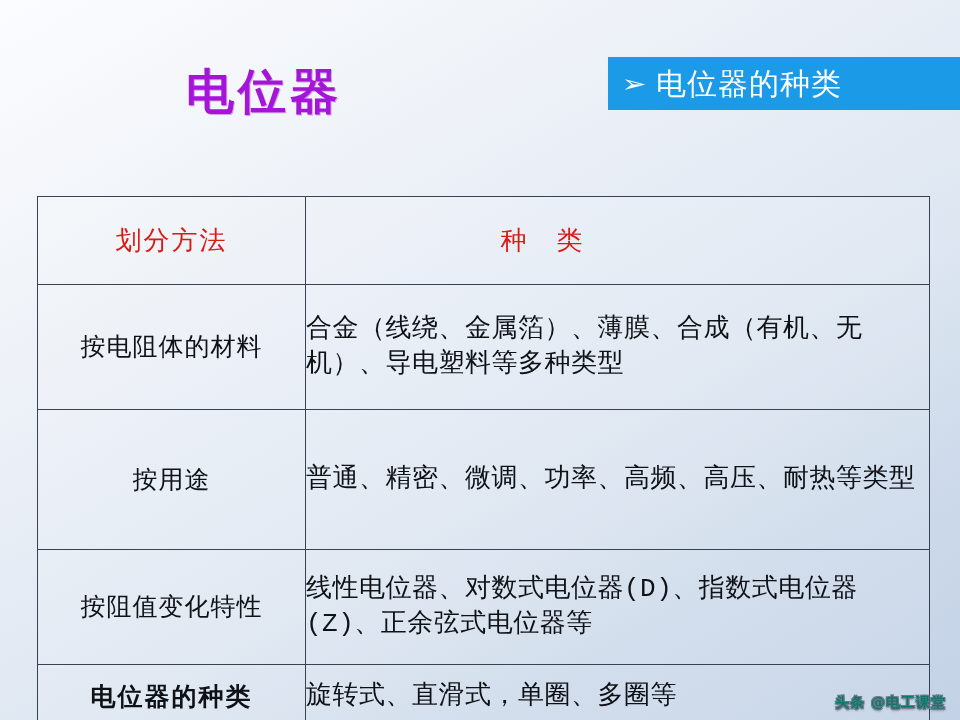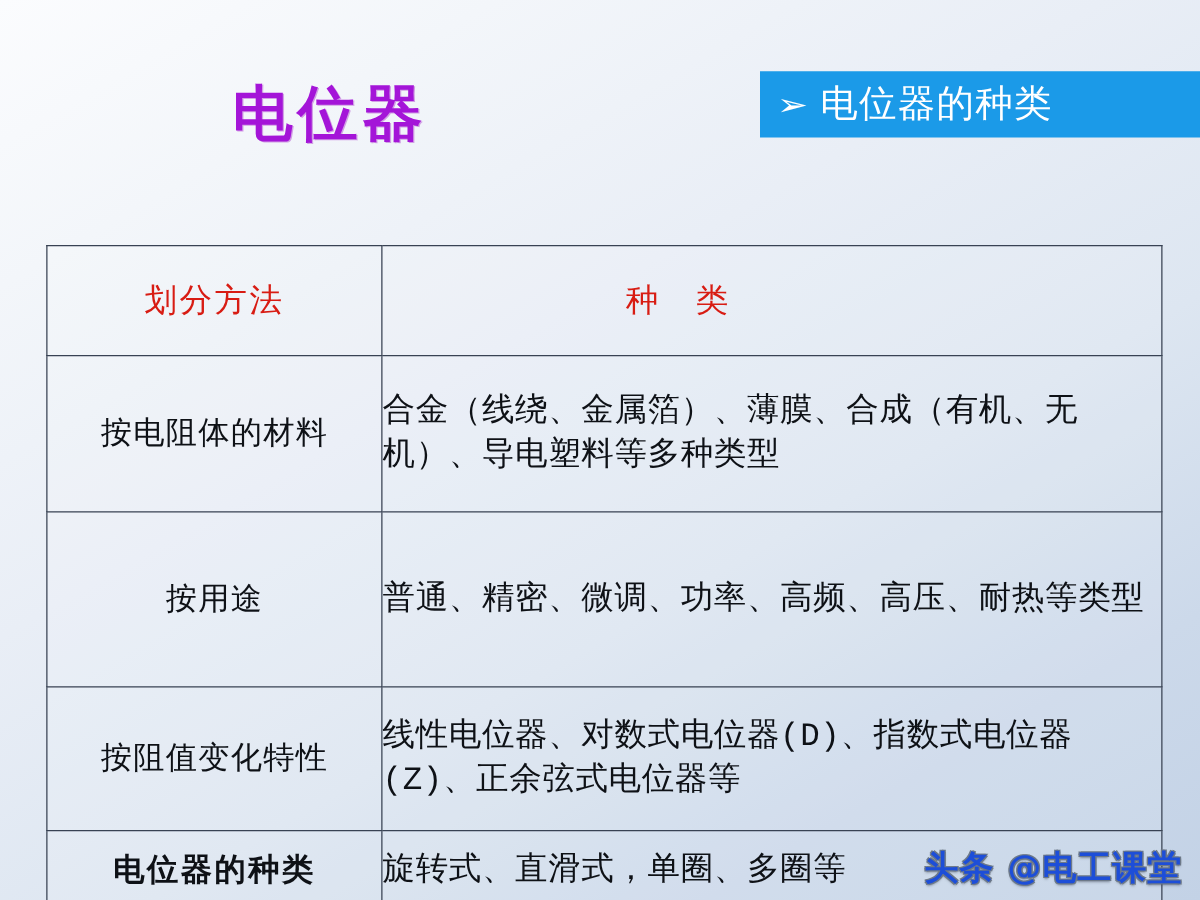--- a/index.html
+++ b/index.html
@@ -125,23 +125,23 @@
     letter-spacing: 0.5px;
     display: block;
   }
 
   
   .watermark {
     position: absolute;
     right: 14px;
     bottom: 8px;
     font-family: "DejaVu Sans", "Liberation Sans", sans-serif;
-    font-size: 27px;
+    font-size: 14px;
     font-weight: bold;
-    color: #1d4ed8;
+    color: #0f766e;
     letter-spacing: 1px;
     text-shadow:
       -1px -1px 0 #6d7988,
        1px -1px 0 #6d7988,
       -1px  1px 0 #6d7988,
        1px  1px 0 #6d7988,
        0 2px 2px rgba(60,70,85,0.55);
     white-space: nowrap;
   }
 </style>

